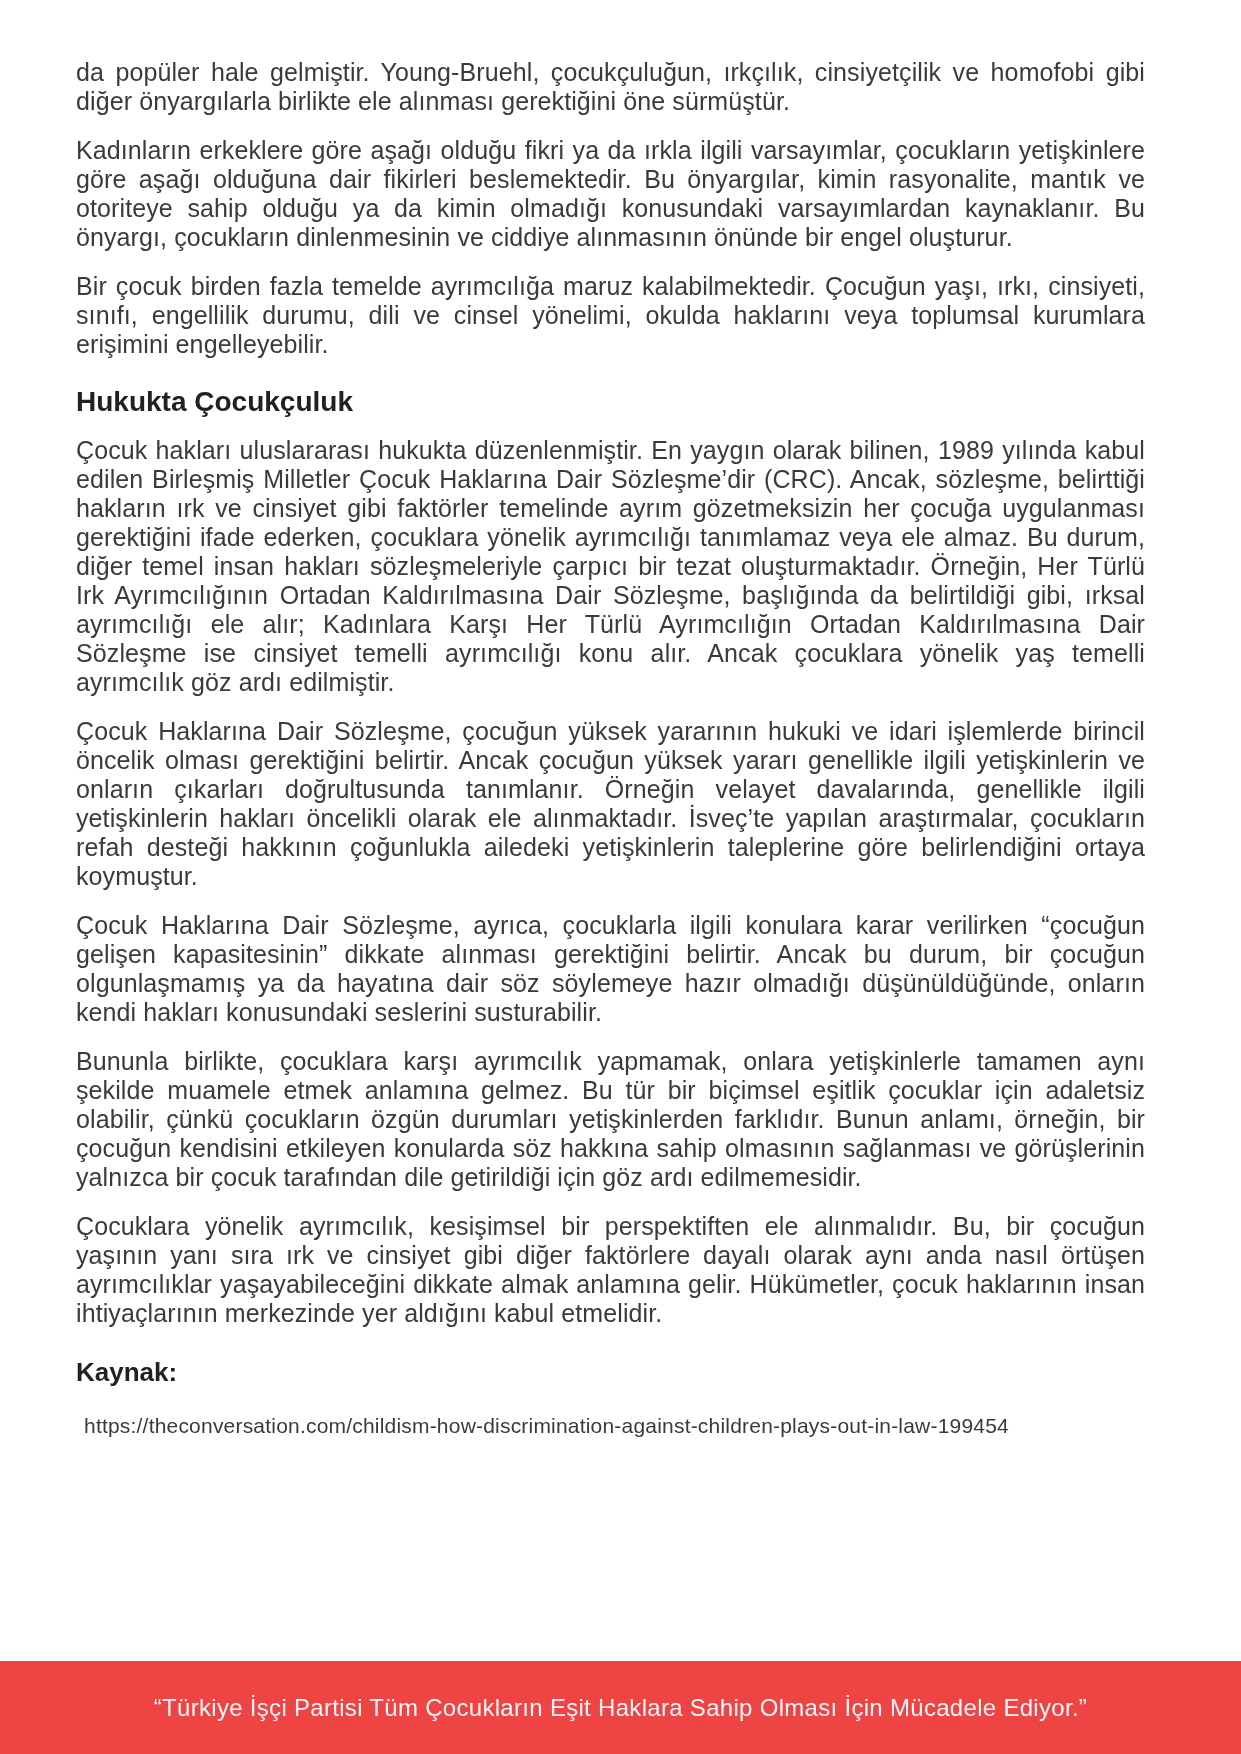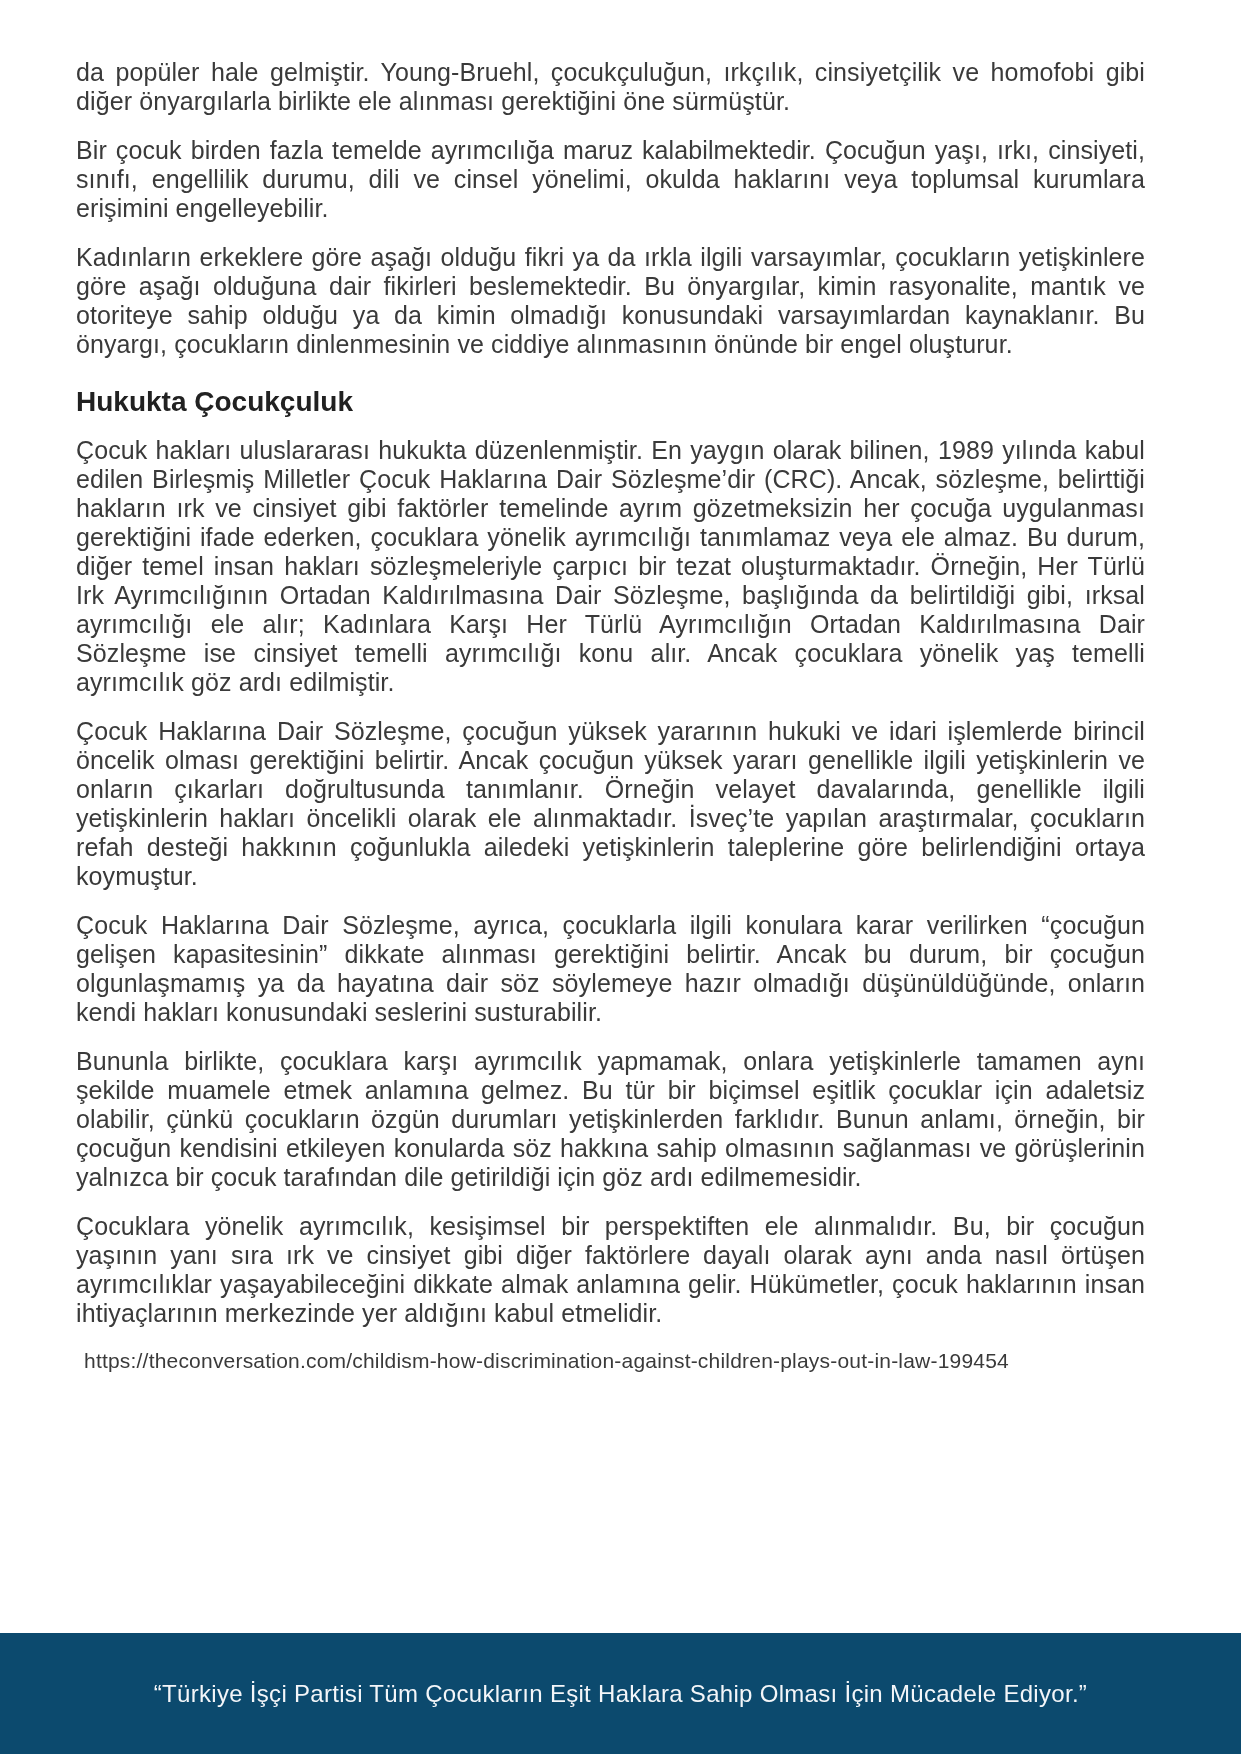--- a/index.html
+++ b/index.html
@@ -47,58 +47,59 @@
     font-size: 21px;
     line-height: 26px;
     letter-spacing: 0.2px;
     color: #3a3a3a;
   }
   .footer {
     position: absolute;
     left: 0;
     bottom: 0;
     width: 100%;
-    height: 121px;
-    background: #0c4a6e;
+    height: 93px;
+    background: #ef4444;
     display: flex;
     align-items: center;
     justify-content: center;
   }
   .footer .footer-quote {
     color: #f4f6f9;
     font-size: 24px;
     letter-spacing: 0.3px;
     text-align: center;
   }
 </style>
 </head>
 <body>
 
 <div class="page">
   <div class="content">
 
     <p class="body-par">da popüler hale gelmiştir. Young-Bruehl, çocukçuluğun, ırkçılık, cinsiyetçilik ve homofobi gibi diğer önyargılarla birlikte ele alınması gerektiğini öne sürmüştür.</p>
 
+    <p class="body-par">Kadınların erkeklere göre aşağı olduğu fikri ya da ırkla ilgili varsayımlar, çocukların yetişkinlere göre aşağı olduğuna dair fikirleri beslemektedir. Bu önyargılar, kimin rasyonalite, mantık ve otoriteye sahip olduğu ya da kimin olmadığı konusundaki varsayımlardan kaynaklanır. Bu önyargı, çocukların dinlenmesinin ve ciddiye alınmasının önünde bir engel oluşturur.</p>
+
     <p class="body-par">Bir çocuk birden fazla temelde ayrımcılığa maruz kalabilmektedir. Çocuğun yaşı, ırkı, cinsiyeti, sınıfı, engellilik durumu, dili ve cinsel yönelimi, okulda haklarını veya toplumsal kurumlara erişimini engelleyebilir.</p>
-
-    <p class="body-par">Kadınların erkeklere göre aşağı olduğu fikri ya da ırkla ilgili varsayımlar, çocukların yetişkinlere göre aşağı olduğuna dair fikirleri beslemektedir. Bu önyargılar, kimin rasyonalite, mantık ve otoriteye sahip olduğu ya da kimin olmadığı konusundaki varsayımlardan kaynaklanır. Bu önyargı, çocukların dinlenmesinin ve ciddiye alınmasının önünde bir engel oluşturur.</p>
 
 
     <h2 class="section-heading">Hukukta Çocukçuluk</h2>
 
     <p class="body-par">Çocuk hakları uluslararası hukukta düzenlenmiştir. En yaygın olarak bilinen, 1989 yılında kabul edilen Birleşmiş Milletler Çocuk Haklarına Dair Sözleşme’dir (CRC). Ancak, sözleşme, belirttiği hakların ırk ve cinsiyet gibi faktörler temelinde ayrım gözetmeksizin her çocuğa uygulanması gerektiğini ifade ederken, çocuklara yönelik ayrımcılığı tanımlamaz veya ele almaz. Bu durum, diğer temel insan hakları sözleşmeleriyle çarpıcı bir tezat oluşturmaktadır. Örneğin, Her Türlü Irk Ayrımcılığının Ortadan Kaldırılmasına Dair Sözleşme, başlığında da belirtildiği gibi, ırksal ayrımcılığı ele alır; Kadınlara Karşı Her Türlü Ayrımcılığın Ortadan Kaldırılmasına Dair Sözleşme ise cinsiyet temelli ayrımcılığı konu alır. Ancak çocuklara yönelik yaş temelli ayrımcılık göz ardı edilmiştir.</p>
 
     <p class="body-par">Çocuk Haklarına Dair Sözleşme, çocuğun yüksek yararının hukuki ve idari işlemlerde birincil öncelik olması gerektiğini belirtir. Ancak çocuğun yüksek yararı genellikle ilgili yetişkinlerin ve onların çıkarları doğrultusunda tanımlanır. Örneğin velayet davalarında, genellikle ilgili yetişkinlerin hakları öncelikli olarak ele alınmaktadır. İsveç’te yapılan araştırmalar, çocukların refah desteği hakkının çoğunlukla ailedeki yetişkinlerin taleplerine göre belirlendiğini ortaya koymuştur.</p>
 
     <p class="body-par">Çocuk Haklarına Dair Sözleşme, ayrıca, çocuklarla ilgili konulara karar verilirken “çocuğun gelişen kapasitesinin” dikkate alınması gerektiğini belirtir. Ancak bu durum, bir çocuğun olgunlaşmamış ya da hayatına dair söz söylemeye hazır olmadığı düşünüldüğünde, onların kendi hakları konusundaki seslerini susturabilir.</p>
 
     <p class="body-par">Bununla birlikte, çocuklara karşı ayrımcılık yapmamak, onlara yetişkinlerle tamamen aynı şekilde muamele etmek anlamına gelmez. Bu tür bir biçimsel eşitlik çocuklar için adaletsiz olabilir, çünkü çocukların özgün durumları yetişkinlerden farklıdır. Bunun anlamı, örneğin, bir çocuğun kendisini etkileyen konularda söz hakkına sahip olmasının sağlanması ve görüşlerinin yalnızca bir çocuk tarafından dile getirildiği için göz ardı edilmemesidir.</p>
 
     <p class="body-par">Çocuklara yönelik ayrımcılık, kesişimsel bir perspektiften ele alınmalıdır. Bu, bir çocuğun yaşının yanı sıra ırk ve cinsiyet gibi diğer faktörlere dayalı olarak aynı anda nasıl örtüşen ayrımcılıklar yaşayabileceğini dikkate almak anlamına gelir. Hükümetler, çocuk haklarının insan ihtiyaçlarının merkezinde yer aldığını kabul etmelidir.</p>
 
+    <h2 class="kaynak-heading">Kaynak:</h2>
 
     <p class="source-url">https://theconversation.com/childism-how-discrimination-against-children-plays-out-in-law-199454</p>
 
   </div>
 
   <div class="footer">
     <span class="footer-quote">“Türkiye İşçi Partisi Tüm Çocukların Eşit Haklara Sahip Olması İçin Mücadele Ediyor.”</span>
   </div>
 </div>
 

